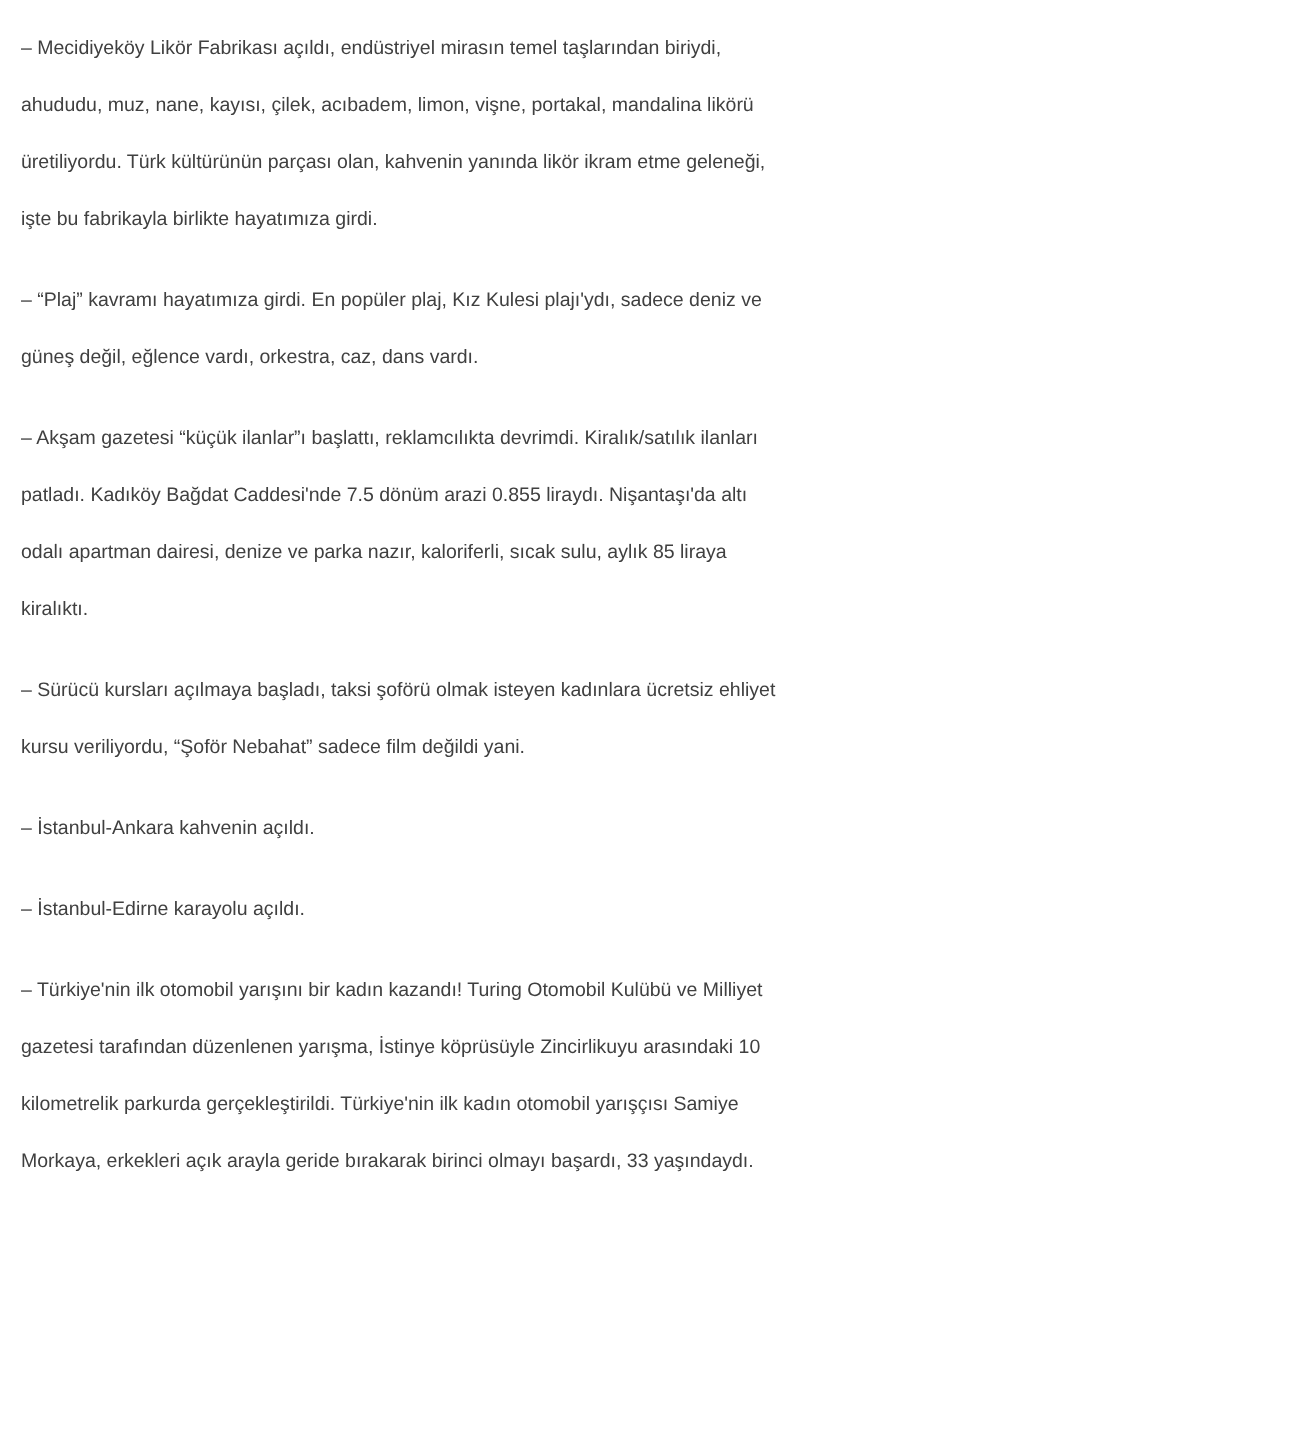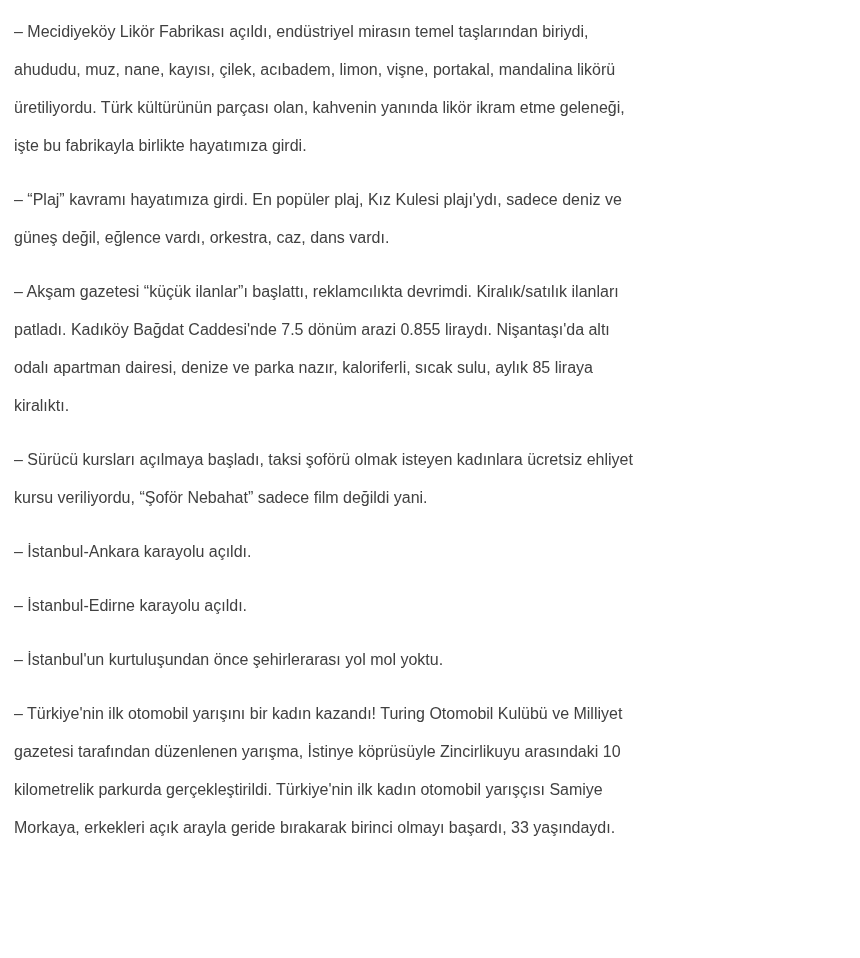--- a/index.html
+++ b/index.html
@@ -11,21 +11,21 @@
     height: 958px;
     background: #ffffff;
     font-family: "Liberation Sans", sans-serif;
     overflow: hidden;
   }
   .article-body {
     box-sizing: border-box;
     width: 860px;
     padding: 13px 12px 0 14px;
     color: #404040;
-    font-size: 16px;
+    font-size: 13px;
     line-height: 38px;
     font-weight: 400;
   }
   .article-paragraph {
     margin: 0 0 16px 0;
     white-space: pre-line;   
     text-align: left;
   }
 </style>
 </head>
@@ -37,20 +37,19 @@
 üretiliyordu. Türk kültürünün parçası olan, kahvenin yanında likör ikram etme geleneği,
 işte bu fabrikayla birlikte hayatımıza girdi.</p>
   <p class="article-paragraph">– “Plaj” kavramı hayatımıza girdi. En popüler plaj, Kız Kulesi plajı'ydı, sadece deniz ve
 güneş değil, eğlence vardı, orkestra, caz, dans vardı.</p>
   <p class="article-paragraph">– Akşam gazetesi “küçük ilanlar”ı başlattı, reklamcılıkta devrimdi. Kiralık/satılık ilanları
 patladı. Kadıköy Bağdat Caddesi'nde 7.5 dönüm arazi 0.855 liraydı. Nişantaşı'da altı
 odalı apartman dairesi, denize ve parka nazır, kaloriferli, sıcak sulu, aylık 85 liraya
 kiralıktı.</p>
   <p class="article-paragraph">– Sürücü kursları açılmaya başladı, taksi şoförü olmak isteyen kadınlara ücretsiz ehliyet
 kursu veriliyordu, “Şoför Nebahat” sadece film değildi yani.</p>
-  <p class="article-paragraph">– İstanbul-Ankara karayolu açıldı.</p>
+  <p class="article-paragraph">– İstanbul-Ankara kahvenin açıldı.</p>
   <p class="article-paragraph">– İstanbul-Edirne karayolu açıldı.</p>
-  <p class="article-paragraph">– İstanbul'un kurtuluşundan önce şehirlerarası yol mol yoktu.</p>
   <p class="article-paragraph">– Türkiye'nin ilk otomobil yarışını bir kadın kazandı! Turing Otomobil Kulübü ve Milliyet
 gazetesi tarafından düzenlenen yarışma, İstinye köprüsüyle Zincirlikuyu arasındaki 10
 kilometrelik parkurda gerçekleştirildi. Türkiye'nin ilk kadın otomobil yarışçısı Samiye
 Morkaya, erkekleri açık arayla geride bırakarak birinci olmayı başardı, 33 yaşındaydı.</p>
 </main>
 
 </body></html>

